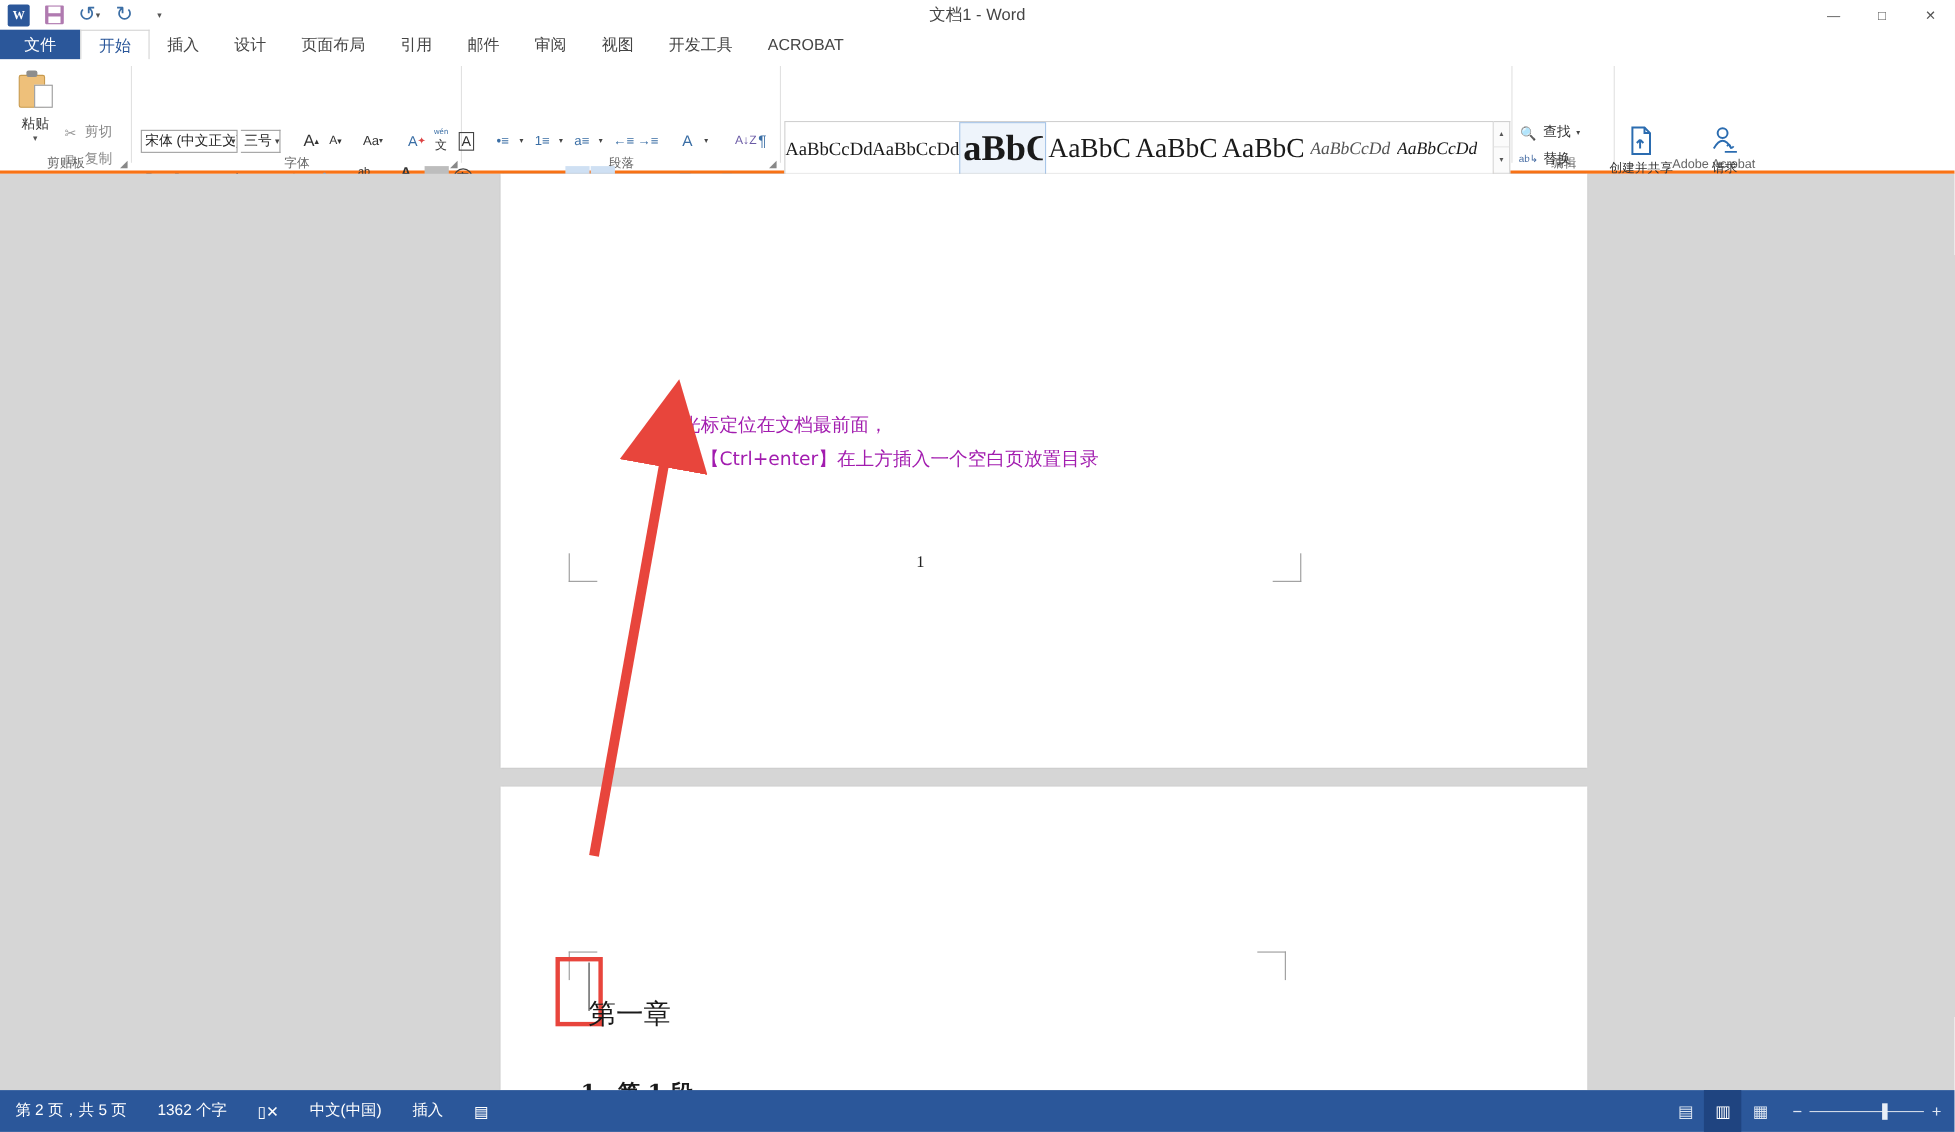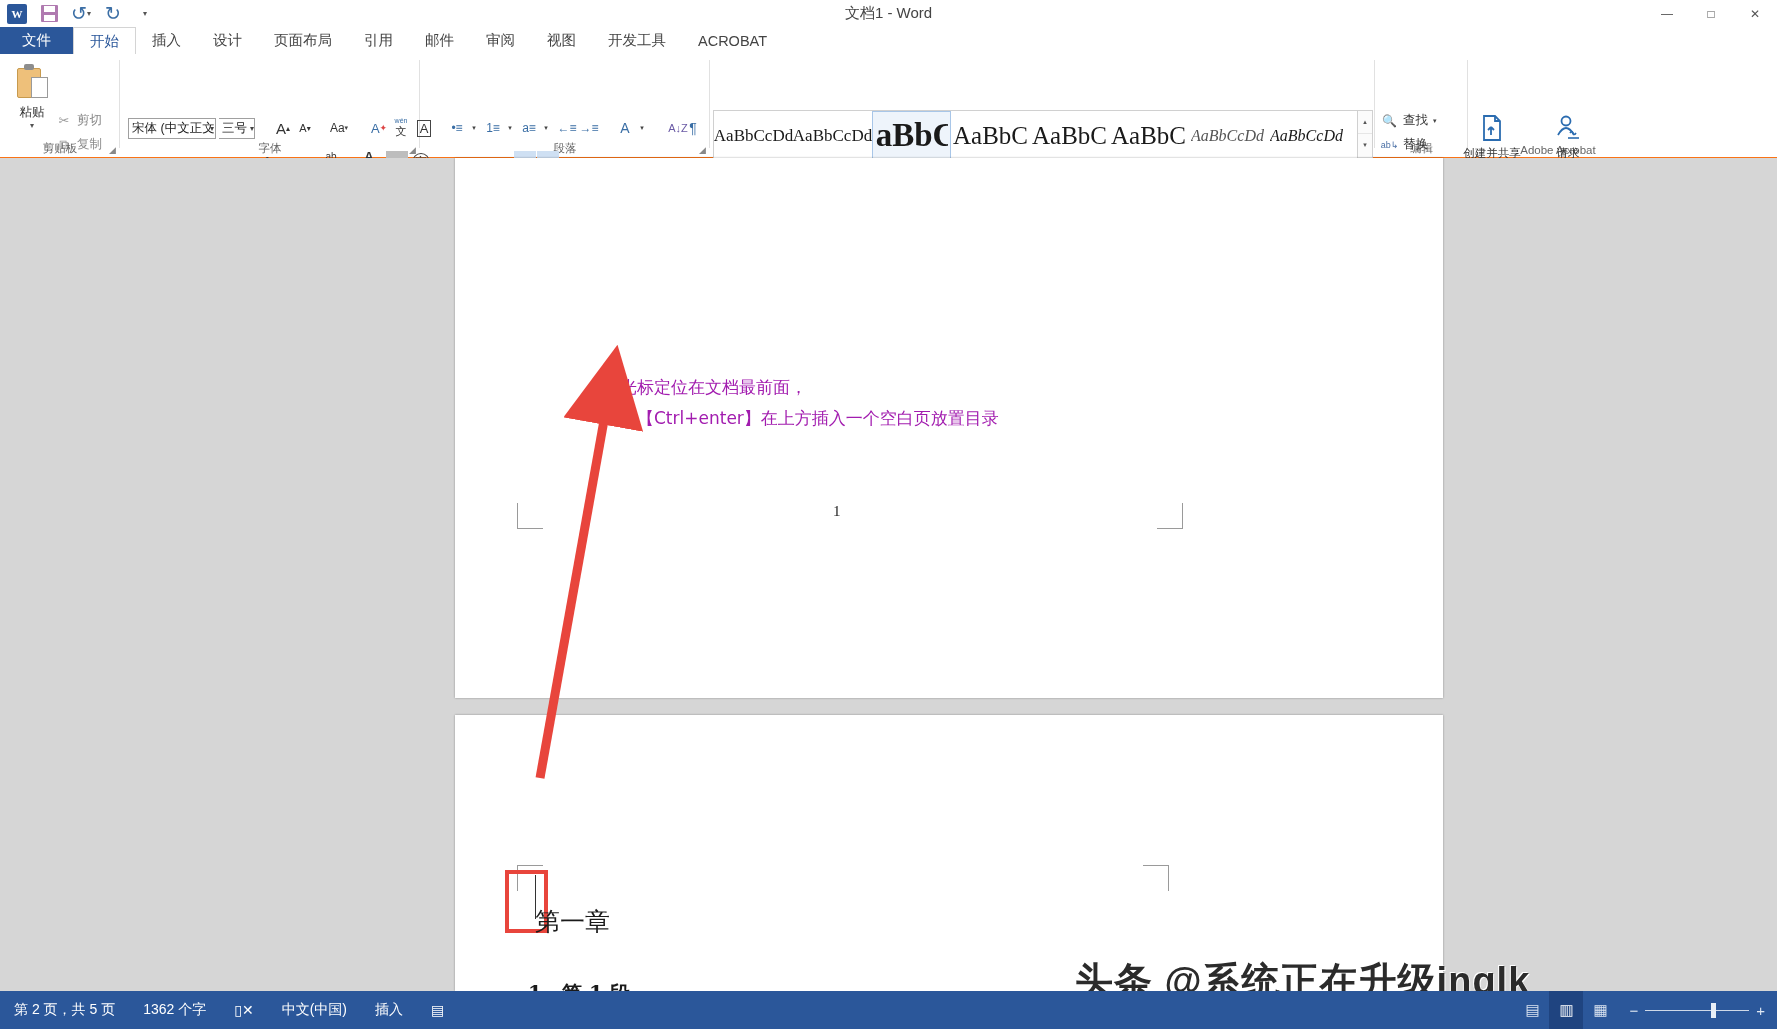--- a/index.html
+++ b/index.html
@@ -39,21 +39,21 @@
   
   .tabstrip { position:absolute; left:0; top:27px; width:1777px; height:27px;
               background:#fff; display:flex; align-items:stretch; font-size:14.5px; }
   .tab { padding:0 16px; display:flex; align-items:center; color:#444; height:27px;text-align:right; }
   .tab.file { background:#2b579a; color:#fff; padding:0 22px; }
   .tab.active { background:#fff; color:#2b579a; border:1px solid #d4d4d4; border-bottom:none; }
   .tabstrip-fill { flex:1; }
 
   
   .ribbon { position:absolute; left:0; top:54px; width:1777px; height:104px;
-            background:#fff; border-bottom:1px solid #f97316; }
+            background:#fff; border-bottom:3px solid #f97316; }
   .grp { position:absolute; top:0; height:103px; }
   .grp-sep { position:absolute; top:6px; width:1px; height:88px; background:#e1e1e1; }
   .grp-label { position:absolute; bottom:1px; width:100%; text-align:center;
                font-size:11.5px; color:#666; }
   .dlg-launcher { position:absolute; bottom:2px; right:4px; font-size:9px; color:#888; }
 
   
   .clip-paste { position:absolute; left:6px; top:6px; width:52px; height:84px;
                 display:flex; flex-direction:column; align-items:center; }
   .paste-img { width:34px; height:38px; position:relative; margin-top:4px; }
@@ -504,21 +504,20 @@
     <svg style="position:absolute; left:0; top:0; width:1777px; height:833px; pointer-events:none;">
       <defs>
         <marker id="ah" markerWidth="9" markerHeight="9" refX="3" refY="4.5" orient="auto">
           <polygon points="0,0 9,4.5 0,9" fill="#e8453c"></polygon>
         </marker>
       </defs>
       <line x1="540" y1="620" x2="608" y2="240" stroke="#e8453c" stroke-width="9" marker-end="url(#ah)"></line>
     </svg>
   </div>
 
-  <div class="watermark">头条 @系统正在升级inglk</div>
 
   <div class="statusbar">
     <div class="sb-item">第 2 页，共 5 页</div>
     <div class="sb-item">1362 个字</div>
     <div class="sb-item">▯✕</div>
     <div class="sb-item">中文(中国)</div>
     <div class="sb-item">插入</div>
     <div class="sb-item">▤</div>
     <div class="sb-right">
       <div class="viewbtn">▤</div>

